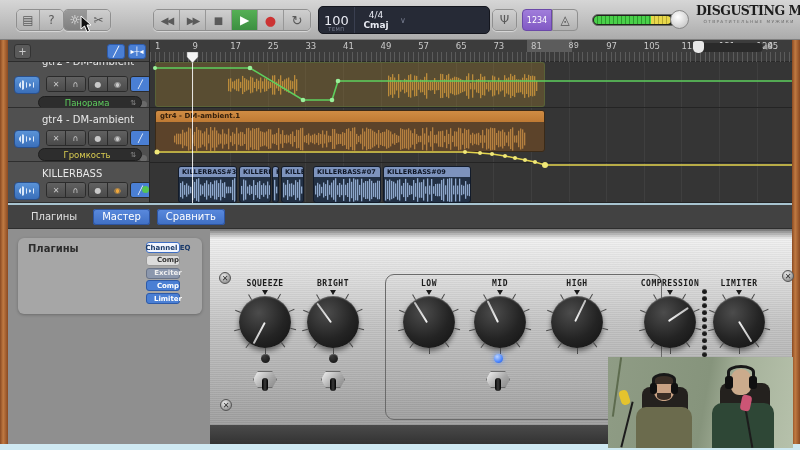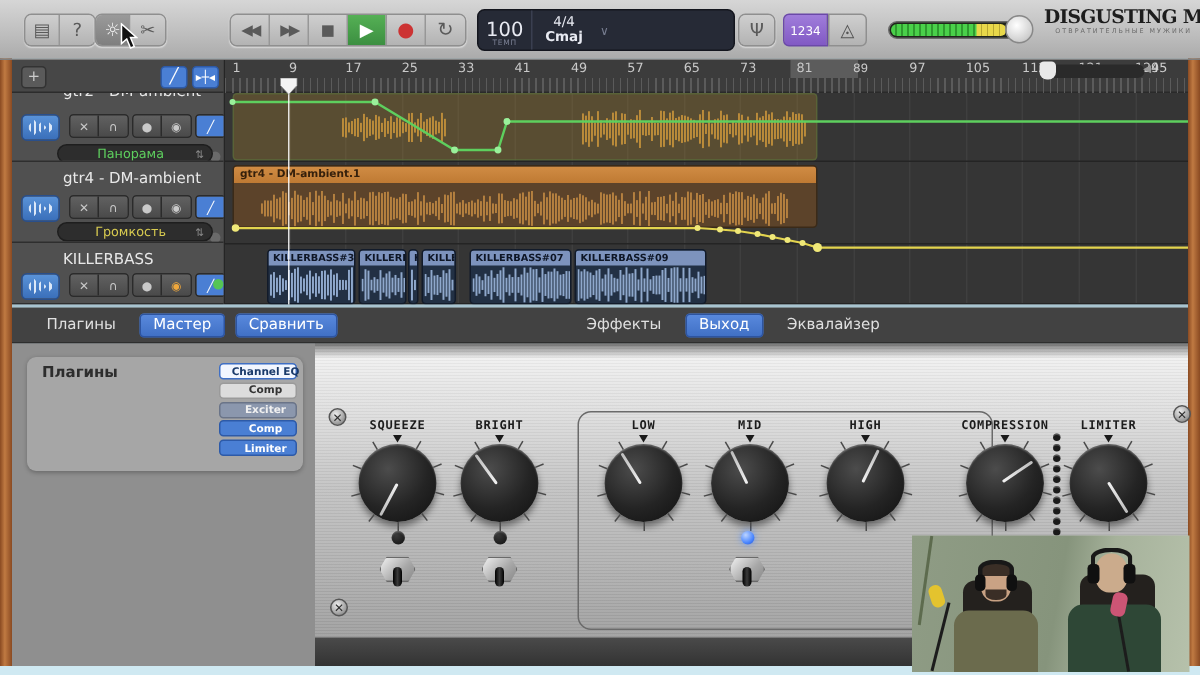--- a/index.html
+++ b/index.html
@@ -121,21 +121,21 @@
     margin-right:7px; background:transparent;}
   .tab.blue{background:linear-gradient(180deg,#5a8ade,#3f6fc4); color:#fff; box-shadow:inset 0 0 0 1px #2d54a0;}
   #tabs-left{display:flex; margin-left:14px;}
   #tabs-right{display:flex; margin-left:150px;}
 
   #sidebar{left:8px; top:229px; width:202px; height:215px; background:#8f8f8f;}
   #plugins-panel{position:absolute; left:10px; top:9px; width:184px; height:76px; background:#a6a6a6;
     border-radius:6px; box-shadow:0 1px 3px rgba(0,0,0,.25);}
   #plugins-title{position:absolute; left:10px; top:5px; font-size:10px; font-weight:bold; color:#2d2d2d;}
   #plugins-desc{position:absolute; left:10px; top:22px; width:110px; font-size:8px; line-height:9.5px; color:#3c3c3c;}
-  .plug-slot{position:absolute; left:128px; width:52px; height:11px; border-radius:3px; font-size:7px; font-weight:bold;
+  .plug-slot{position:absolute; left:128px; width:34px; height:11px; border-radius:3px; font-size:7px; font-weight:bold;
     display:flex; align-items:center; justify-content:center; white-space:nowrap;padding-left:10px;}
   .plug-sel{background:#f2f6ff; border:1.5px solid #3f6fc4; color:#1a3a6a;}
   .plug-norm{background:#dcdcdc; border:1px solid #9a9a9a; color:#333;}
   .plug-dim{background:#8b97ad; border:1px solid #6a7488; color:#f0f0f0;}
   .plug-on{background:#4a7fd4; border:1px solid #2d5aa8; color:#fff;}
 
   
   #amp{left:210px; top:229px; width:582px; height:215px;
     background:linear-gradient(180deg,#6a6a6a 0,#9d9d9d 3px,#f0f0f0 10px,#dadada 25%,#c2c2c2 45%,#b4b4b4 65%,#a0a0a0 90%,#909090 100%);}
   #amp-brush{position:absolute; inset:0;
@@ -907,25 +907,20 @@
       </svg>
   </div>
 
   <div class="abs" id="panel-top-line"></div>
   <div class="abs" id="tabbar">
     <div id="tabs-left">
         <div class="tab">Плагины</div>
         <div class="tab blue">Мастер</div>
         <div class="tab blue">Сравнить</div>
       </div>
-    <div id="tabs-right">
-        <div class="tab">Эффекты</div>
-        <div class="tab blue">Выход</div>
-        <div class="tab">Эквалайзер</div>
-      </div>
   </div>
 
   <div class="abs" id="sidebar">
     <div id="plugins-panel">
       <div id="plugins-title">Плагины</div>
       <div id="plug-slots">
           <div class="plug-slot plug-sel" style="top: 4px;">Channel EQ</div>
           <div class="plug-slot plug-norm" style="top: 16.8px;">Comp</div>
           <div class="plug-slot plug-dim" style="top: 29.6px;">Exciter</div>
           <div class="plug-slot plug-on" style="top: 42.4px;">Comp</div>

